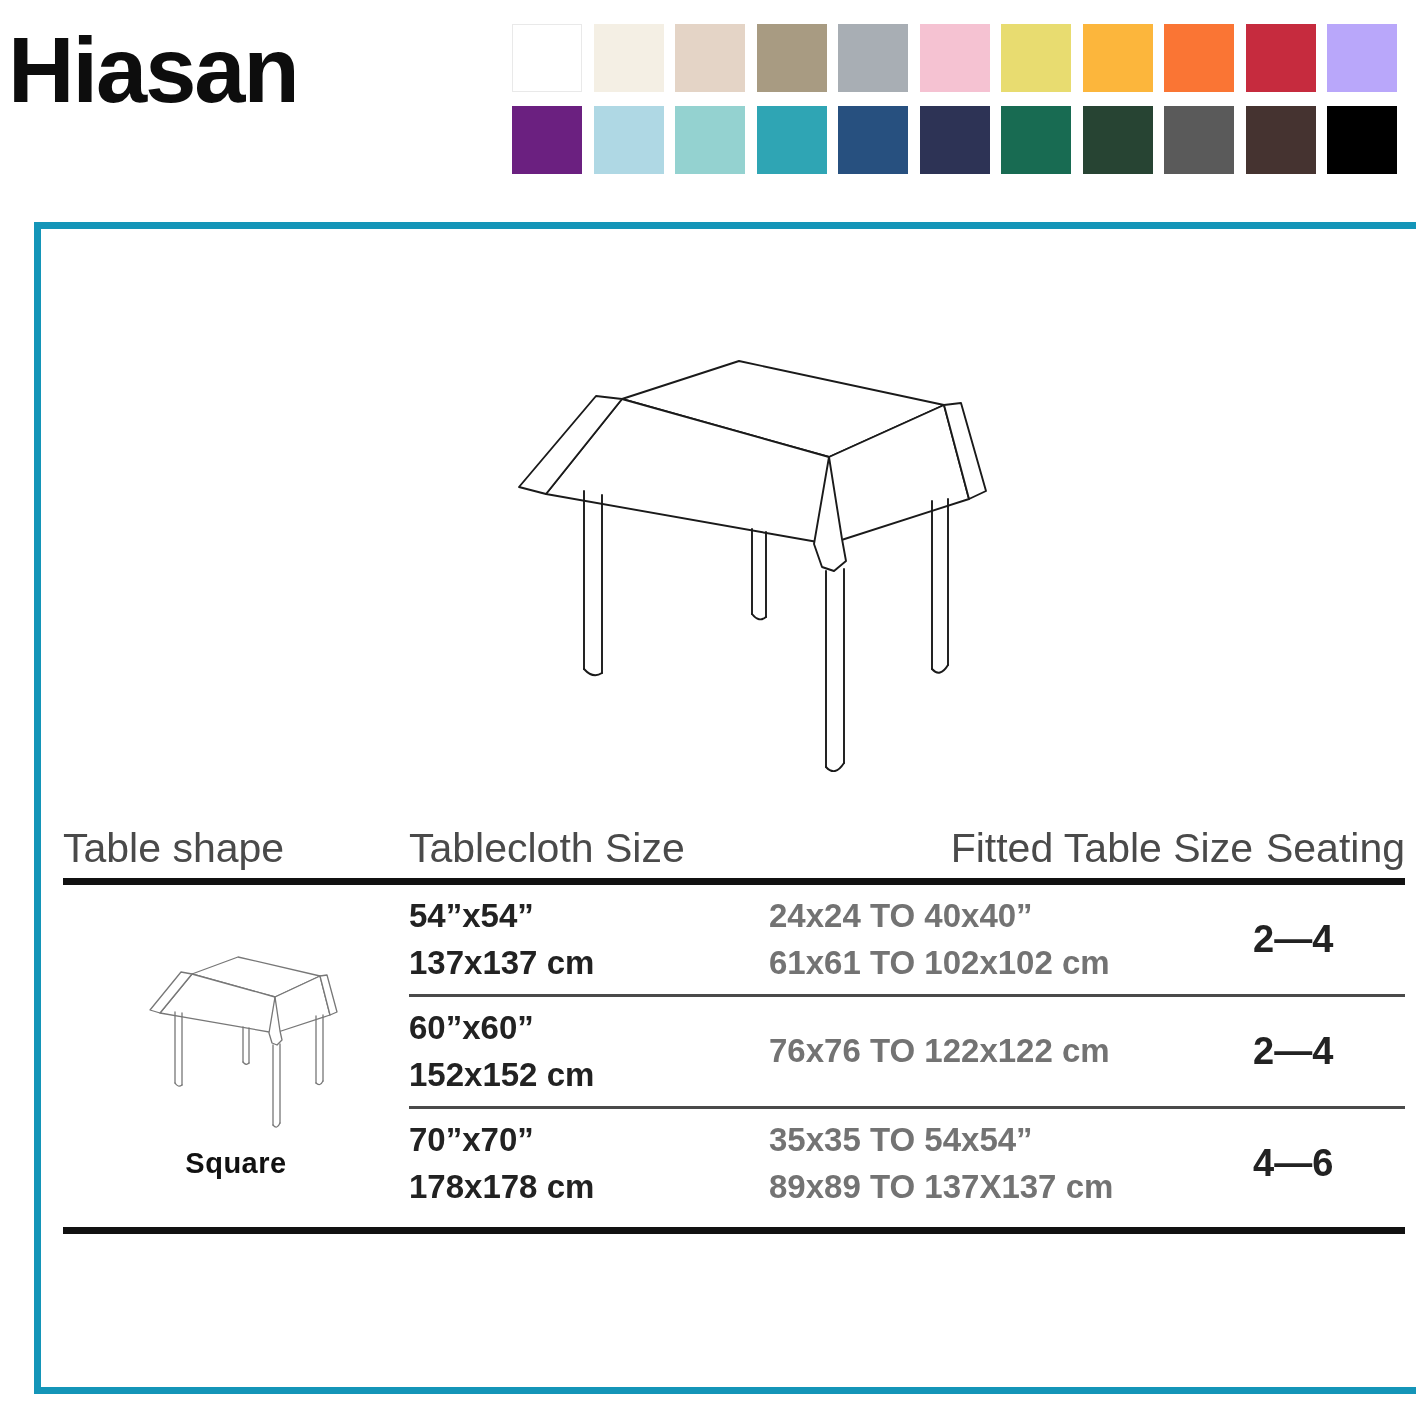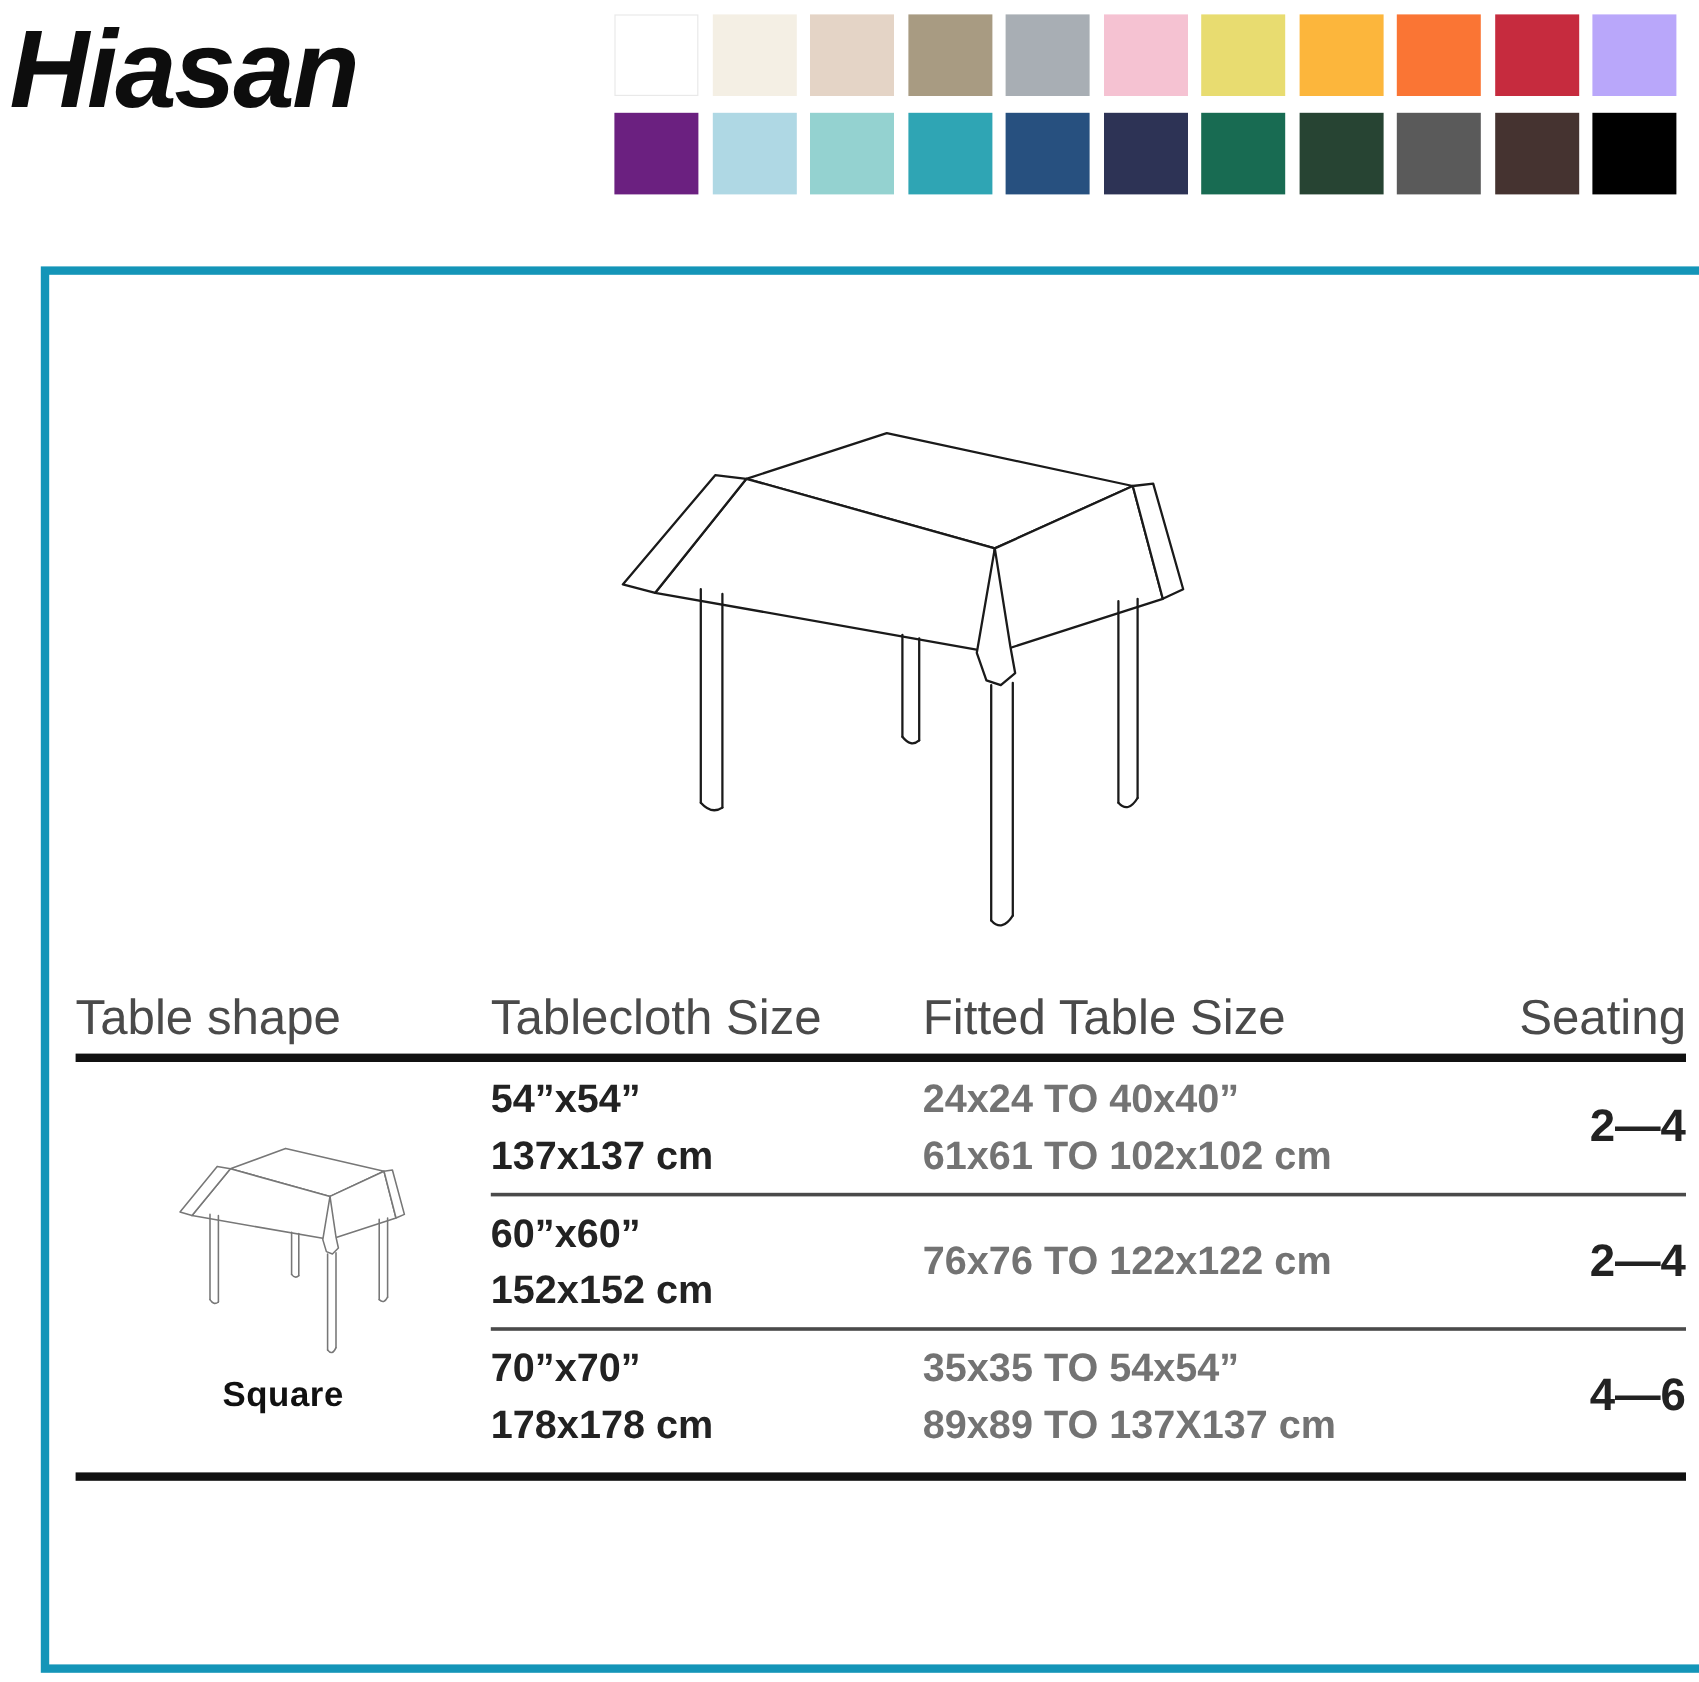--- a/index.html
+++ b/index.html
@@ -12,24 +12,23 @@
     height: 1402px;
     font-family: "Liberation Sans", sans-serif;
     position: relative;
     overflow: hidden;
   }
 
   
   .header {
     position: absolute;
     left: 0;
-    top: 4px;
+    top: 16px;
     width: 1416px;
     height: 200px;
-    font-style: italic;
   }
   .brand-logo {
     position: absolute;
     left: 8px;
     top: 8px;
     font-family: "Liberation Sans", sans-serif;
     font-size: 92px;
     font-weight: bold;
     letter-spacing: -2px;
     color: #0d0d0d;
@@ -101,21 +100,21 @@
   }
   .thead .th {
     color: #4a4a4a;
     font-size: 41px;
     font-weight: normal;
     line-height: 1;
     white-space: nowrap;
   }
   .col-shape   { width: 346px; }
   .col-cloth   { width: 360px; }
-  .col-fitted  { width: 484px; }
+  .col-fitted  { width: 484px; text-align: right; }
   .col-seating { width: 152px; text-align: right; }
 
   .rule-thick {
     height: 7px;
     background: #111111;
     margin-top: 9px;
   }
   .rule-thin {
     height: 3px;
     background: #4a4a4a;
@@ -160,21 +159,21 @@
     line-height: 1.42;
   }
   .cell-fitted {
     width: 484px;
     color: #737373;
     font-size: 33px;
     line-height: 1.42;
   }
   .cell-seating {
     width: 152px;
-    text-align: right;
+    text-align: left;
     color: #222222;
     font-size: 38px;
     white-space: nowrap;
   }
   .line2 { display: block; }
 </style>
 </head>
 <body>
 
 <div class="header">

